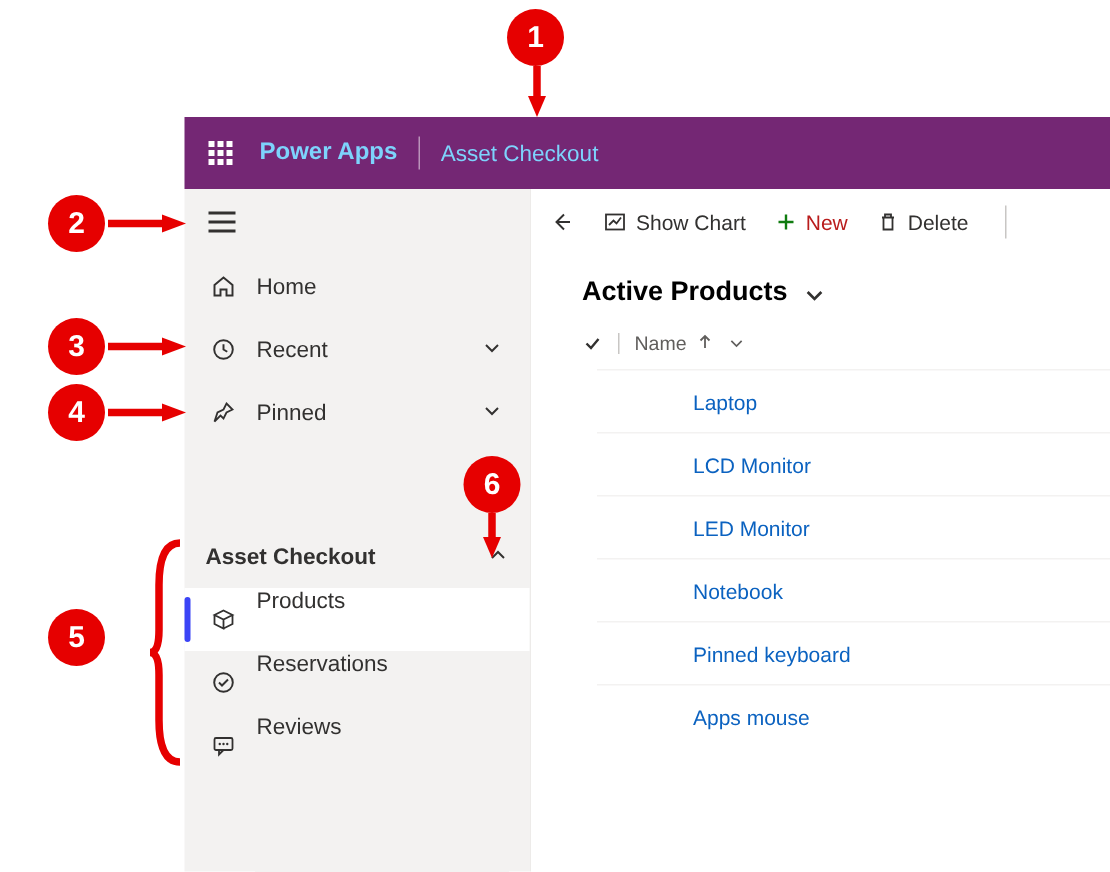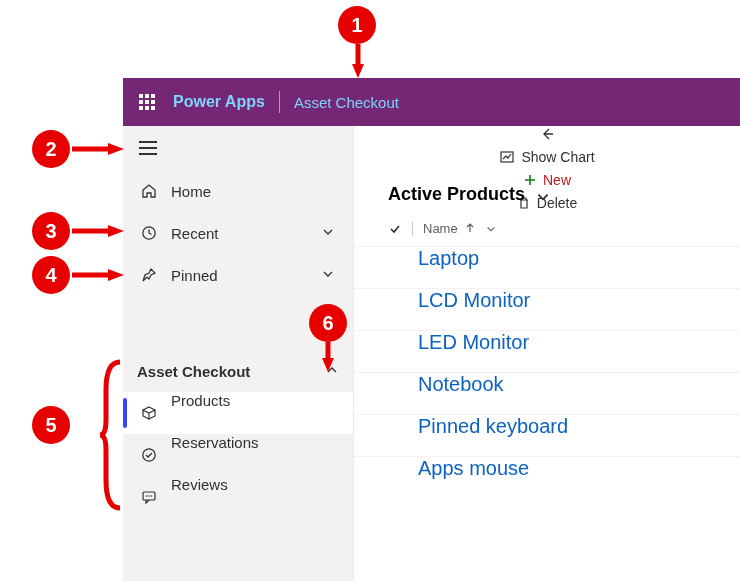--- a/index.html
+++ b/index.html
@@ -25,30 +25,30 @@
   .nav-item .chev { margin-left: auto; font-size: 13px; color: #323130; padding-right: 4px; }
   .group-header { height: 42px; display: flex; align-items: center; padding: 0 14px 0 14px; font-size: 15px; font-weight: 600; color: #323130; cursor: pointer; position: relative; }
   .group-header .chev { margin-left: auto; font-size: 13px; }
   .sub-item { height: 42px; display: flex; padding: 0 14px 0 14px; font-size: 15px; color: #323130; cursor: pointer; position: relative; }
   .sub-item .icon { width: 24px; display: flex; align-items: center; justify-content: center; margin-right: 10px; }
   .sub-item.active { background: #fff; }
   .sub-item.active::before { content:""; position:absolute; left:0; top:6px; bottom:6px; width:4px; background:#3b44f6; border-radius:2px; }
   .spacer { height: 54px; }
   
   .content { flex: 1; display: flex; flex-direction: column; border-left: 1px solid #edebe9; }
-  .cmdbar { height: 44px; display: flex; align-items: center; padding: 0 12px; gap: 7px; color: #323130; font-size: 14px; flex-direction: column; }
+  .cmdbar { height: 44px; display: flex; align-items: center; padding: 0 12px; gap: 20px; color: #323130; font-size: 14px; }
   .cmd { display: flex; align-items: center; gap: 6px; cursor: pointer; }
   .cmd.green { color: #107c10; }
   .cmdsep { width:1px; height:22px; background:#c8c6c4; margin-left: 4px; }
   .title-row { padding: 14px 0 10px 34px; }
   .title-row h1 { font-size: 18px; font-weight: 600; display: inline-flex; align-items: flex-end; gap: 10px; }
   .colhead { display: flex; align-items: center; padding: 6px 0 10px 34px; font-size: 13px; color: #605e5c; gap: 10px; }
   .colhead .sep { width:1px; height:14px; background:#c8c6c4; }
   .rows { }
-  .row { height: 42px; display: flex; align-items: flex-start; padding-left: 64px; font-size: 20px; color: #0b62c0; cursor: pointer; border-top: 1px solid #f3f2f1; }
+  .row { height: 42px; display: flex; align-items: center; padding-left: 64px; font-size: 14px; color: #0b62c0; cursor: pointer; border-top: 1px solid #f3f2f1; margin-left: 44px; }
   
   .callout { position: absolute; width: 38px; height: 38px; border-radius: 50%; background: #e60000; color: #fff; font-size: 20px; font-weight: 600; display: flex; align-items: center; justify-content: center; z-index: 10; }
   .arrow-right { position: absolute; z-index: 9; }
   .arrow-right line, .arrow-down line { stroke:#e60000; stroke-width:5; }
   .arrow-right polygon, .arrow-down polygon { fill:#e60000; }
   .brace { position:absolute; z-index:9; }
   svg { overflow: visible; }
 </style>
 </head>
 <body>

